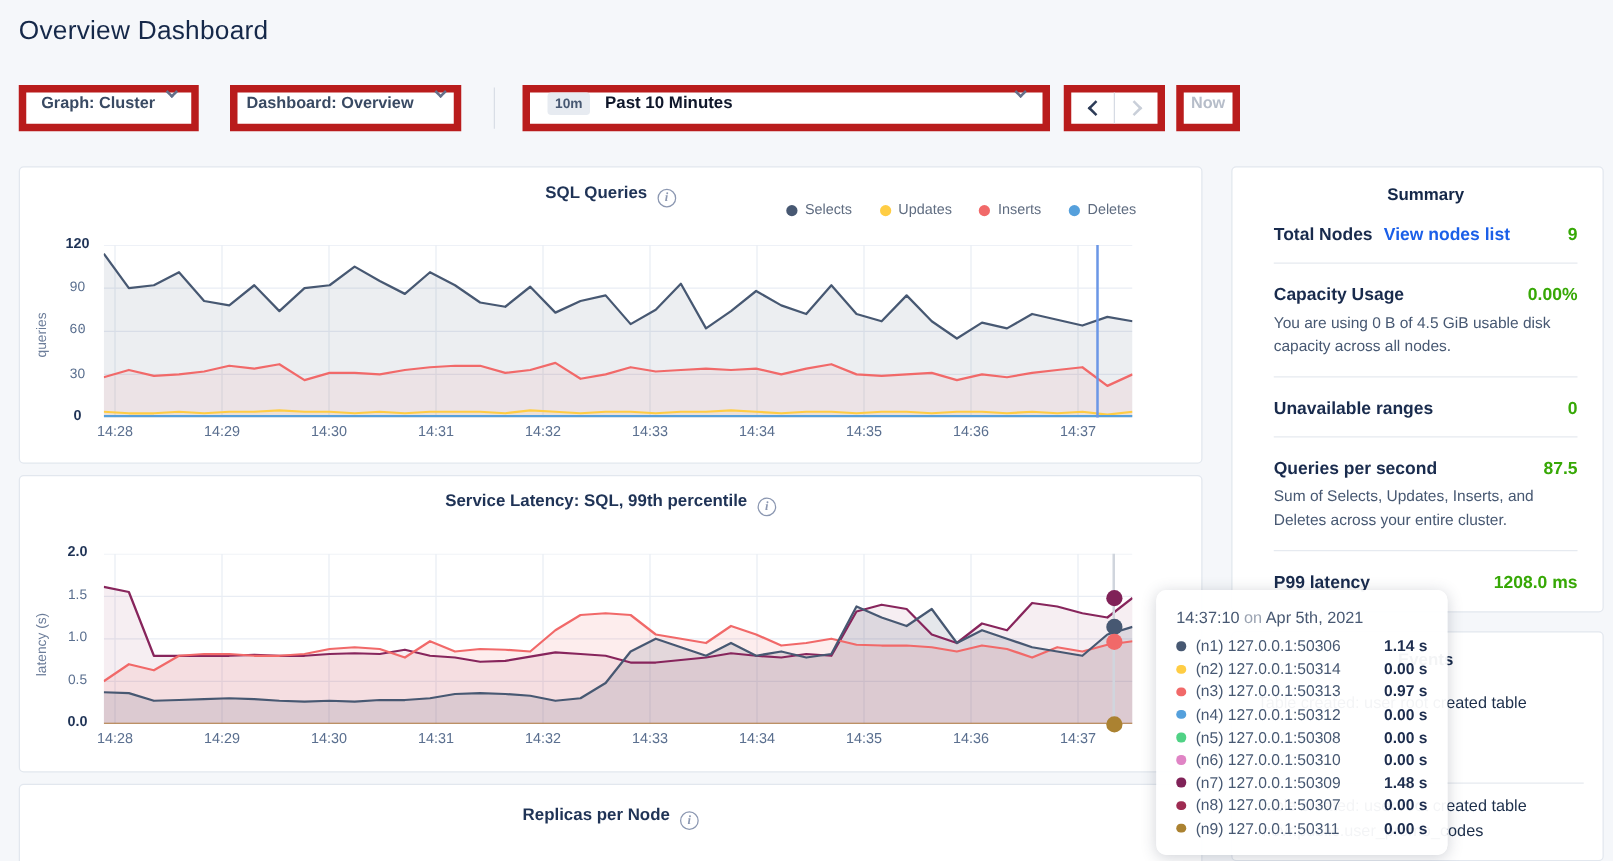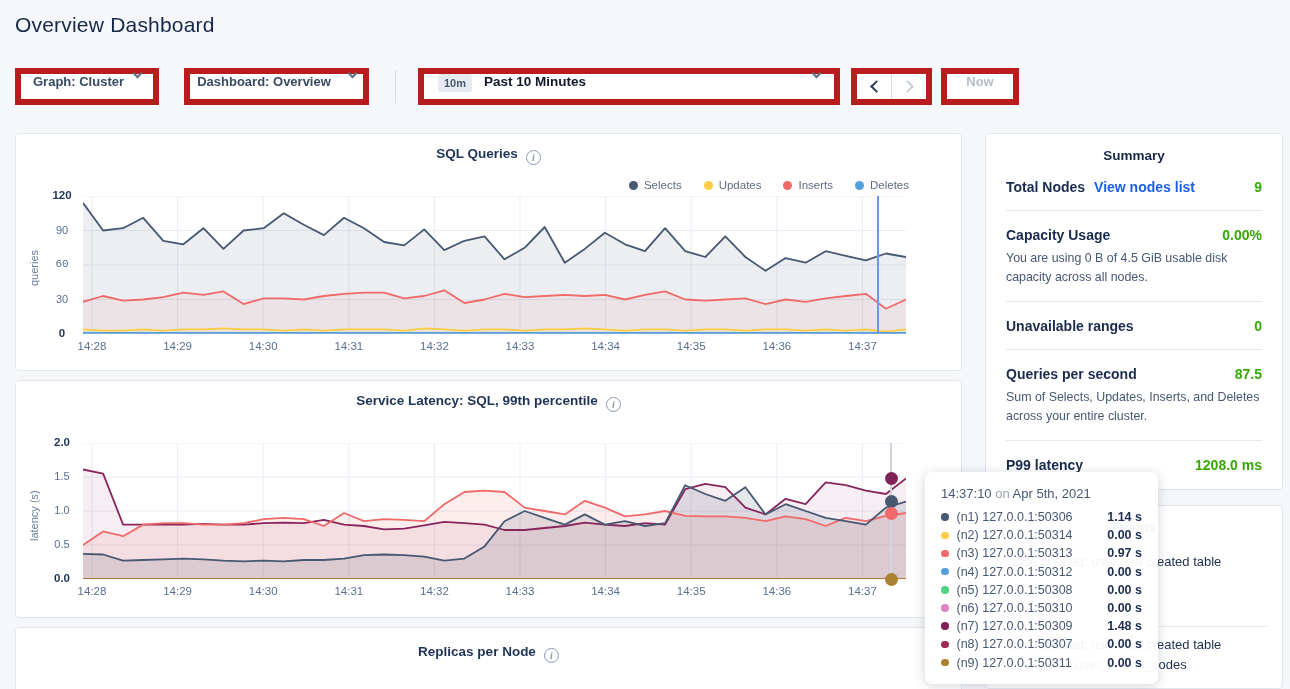--- a/index.html
+++ b/index.html
@@ -22,30 +22,30 @@
   .vdivider { left:395px; top:70px; width:1px; height:33px; background:#d9dee6; }
   .timepicker { left:418px; width:422px; padding:0 14px; gap:12px; }
   .badge { background:#e7ebf1; border-radius:3px; padding:3px 6px; font-size:11px; font-weight:700; color:#475872; }
   .tp-label { color:#0f172a; font-size:13.5px; }
   .tp-chev { margin-left:auto; }
   .arrows { left:851px; width:81px; padding:0; }
   .arrowbtn { width:40px; height:100%; display:flex; align-items:center; justify-content:center; }
   .arrowbtn + .arrowbtn { border-left:1px solid #d6dbe4; }
   .chev-left  { width:9px; height:9px; border-left:2.5px solid #2c3b57; border-bottom:2.5px solid #2c3b57; transform:rotate(45deg); margin-left:4px;}
   .chev-right { width:9px; height:9px; border-right:2.5px solid #c9cfd9; border-top:2.5px solid #c9cfd9; transform:rotate(45deg); margin-right:4px;}
-  .nowbtn { left:941px; width:78px; justify-content:center; color:#b6bdc9; cursor:default; }
-  
-  .card { background:#fff; border:1px solid #e2e7ee; border-radius:4px; }
+  .nowbtn { left:941px; width:51px; justify-content:center; color:#b6bdc9; cursor:default; }
+  
+  .card { background:#fff; border:1px solid #e2e7ee; border-radius:4px;padding-left:13px; }
   .chart-title-row { position:absolute; left:0; right:0; top:12px; text-align:center;
                      font-size:13.5px; font-weight:700; color:#1f3356; }
   .info-icon { display:inline-block; width:15px; height:15px; border:1px solid #8b97b1; border-radius:50%;
                font:italic 700 10px/14px "Liberation Serif", serif; color:#8b97b1; text-align:center;
                vertical-align:-3px; margin-left:8px; cursor:pointer; }
   
-  .legend { position:absolute; top:45px; right:52px; display:flex; gap:22px; }
+  .legend { position:absolute; top:28px; right:52px; display:flex; gap:22px; }
   .legend-item { display:flex; align-items:center; gap:6px; font-size:11.5px; color:#5f6c80; }
   .legend-dot { width:9px; height:9px; border-radius:50%; }
   
   .ytick { position:absolute; width:30px; text-align:center; font-size:11px; color:#5a6f8f; }
   .ytick.edge { font-weight:700; color:#1f3356; font-size:11.5px; }
   .xtick { position:absolute; width:44px; text-align:center; font-size:11.5px; color:#5a6f8f; }
   .ylab { position:absolute; font-size:11px; color:#6b7c99; transform:rotate(-90deg); transform-origin:left top; white-space:nowrap; }
   .plot { position:absolute; }
   .hoverline { position:absolute; }
   .hoverdot { position:absolute; width:13px; height:13px; border-radius:50%; }

